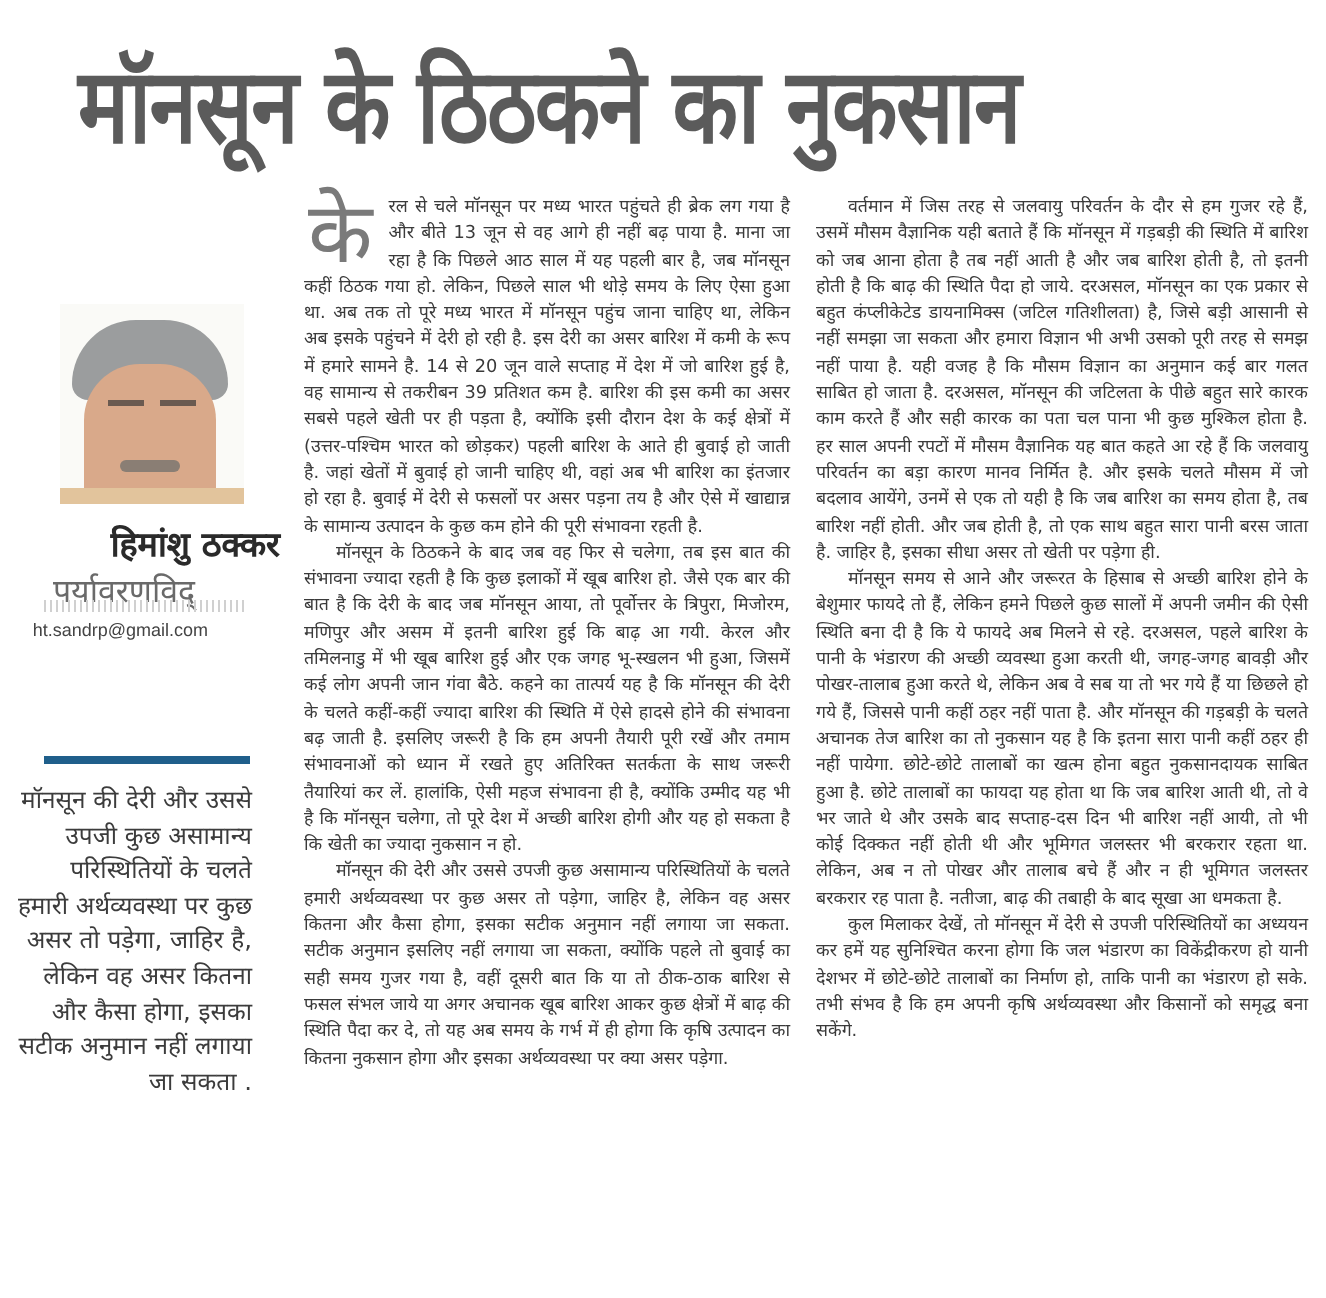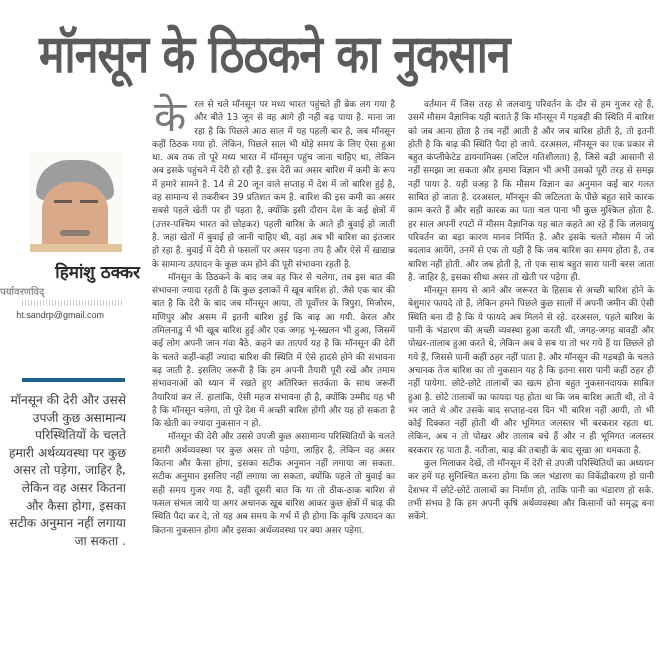--- a/index.html
+++ b/index.html
@@ -22,22 +22,22 @@
   .photo .face { position: absolute; left: 12px; top: 30px; width: 66px; height: 70px; border-radius: 28px 28px 8px 8px; background: #d9a98a; }
   .photo .brow { position: absolute; top: 48px; width: 18px; height: 3px; background: #6a5a50; }
   .photo .mous { position: absolute; left: 30px; top: 78px; width: 30px; height: 6px; border-radius: 3px; background: #8a7e74; }
   .photo .shirt { position: absolute; left: 0; top: 92px; width: 92px; height: 10px; background: #e2c49c; }
 
   .author-name {
     position: absolute; left: 0; top: 168px; width: 140px; text-align: right;
     font-size: 17px; font-weight: bold; color: #2a2a2a;
   }
   .author-role {
-    position: absolute; left: 0; top: 192px; width: 124px; text-align: left;
-    font-size: 10px; color: #6a6a6a;
+    position: absolute; left: 0; top: 192px; width: 124px; text-align: center;
+    font-size: 16px; color: #6a6a6a;
   }
   .dotted-rule {
     position: absolute; left: 22px; top: 208px; width: 102px; height: 6px;
     background: repeating-linear-gradient(90deg, #d0d0d0 0 1px, transparent 1px 3px);
   }
   .author-email {
     position: absolute; left: 0; top: 218px; width: 104px; text-align: right;
     font-family: "Liberation Sans", sans-serif; font-size: 9px; color: #444;
   }
   .blue-rule {

